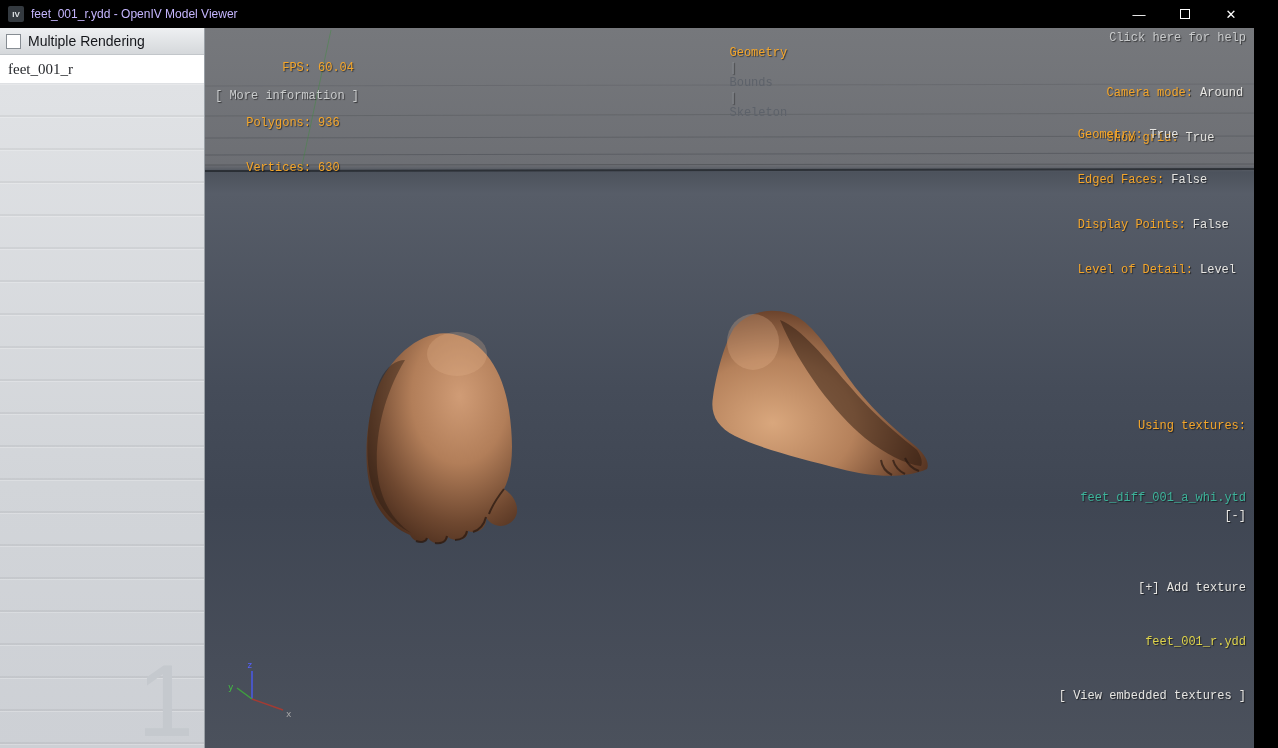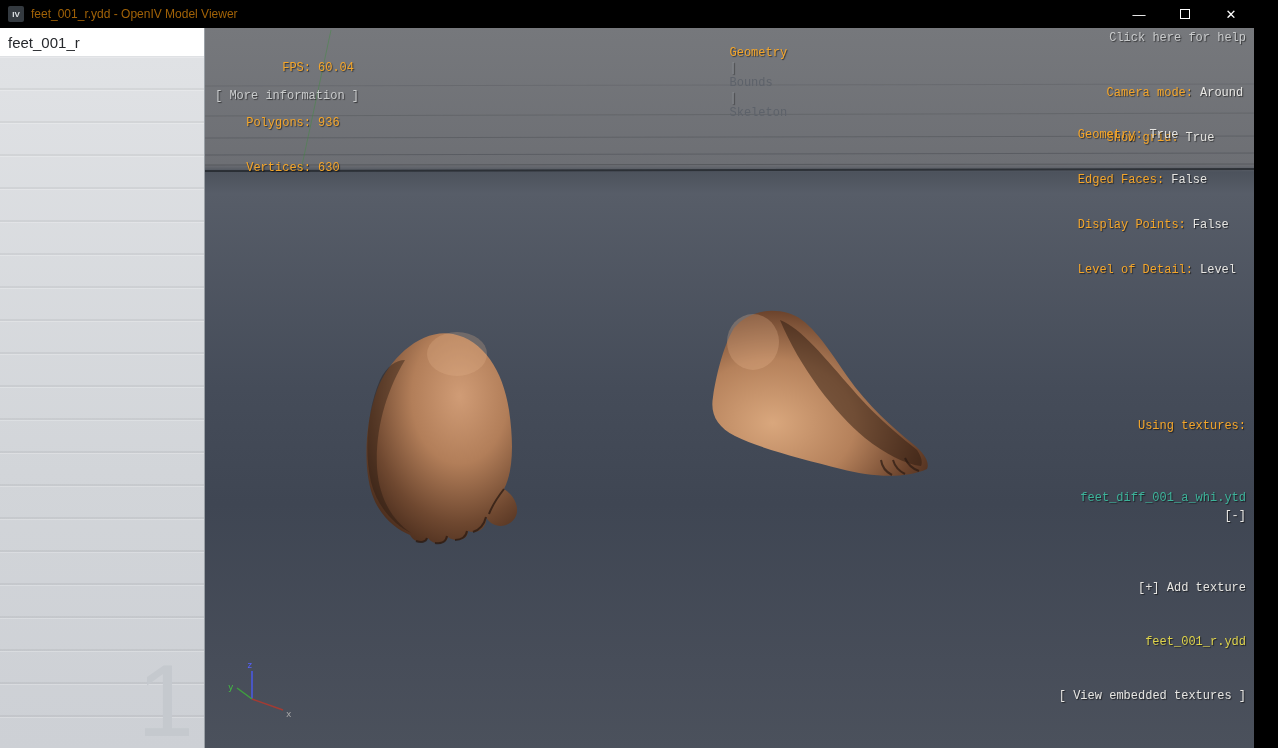--- a/index.html
+++ b/index.html
@@ -4,40 +4,40 @@
 <style>
   * { margin:0; padding:0; box-sizing:border-box; }
   html,body { width:1278px; height:748px; background:#000; }
   .window { width:1254px; height:748px; display:flex; flex-direction:column;
             font-family:"Liberation Sans", sans-serif; overflow:hidden; }
 
   
   .titlebar { height:28px; background:#000; display:flex; align-items:center; flex:0 0 28px; }
   .app-icon { width:16px; height:16px; margin:0 7px 0 8px; background:#343a40; border-radius:2px;
               color:#dfe3e6; font-size:8px; font-weight:bold; display:flex; align-items:center; justify-content:center; }
-  .win-title { color:#a16207; font-size:12px; }
+  .win-title { color:#c4b5fd; font-size:12px; }
   .win-controls { margin-left:auto; display:flex; height:100%; }
   .win-btn { width:46px; height:100%; display:flex; align-items:center; justify-content:center;
              color:#ffffff; font-size:13px; }
   .max-box { width:10px; height:10px; border:1px solid #ffffff; }
 
   
   .body { flex:1; display:flex; min-height:0; }
 
   
   .sidebar { width:205px; flex:0 0 205px; position:relative; display:flex; flex-direction:column;
              background:linear-gradient(180deg,#e3e5e8 0%, #d7dade 40%, #cfd2d7 100%);
              border-right:1px solid #9aa0a6; }
   .mr-row { height:27px; display:flex; align-items:center; gap:7px; padding:0 6px;
             background:linear-gradient(180deg,#eef0f2,#d5d8db); border-bottom:1px solid #c2c6ca; }
   .checkbox { width:15px; height:15px; background:#ffffff; border:1px solid #878d93; flex:0 0 15px; }
   .mr-label { font-size:14px; color:#14161a; }
   .model-list { }
   .list-item { height:29px; display:flex; align-items:center; padding-left:8px;
-               background:#ffffff; font-size:15px; color:#26282c; border-bottom:1px solid #dfe1e4; }
+               background:#ffffff; font-size:15px; color:#26282c; border-bottom:1px solid #dfe1e4;font-family:Liberation Serif, serif; }
   .sidebar-fill { flex:1;
       background:
         repeating-linear-gradient(180deg, rgba(255,255,255,0.22) 0 1px, rgba(0,0,0,0) 1px 31px, rgba(0,0,0,0.05) 31px 33px),
         linear-gradient(180deg,#e0e2e5 0%, #d2d5d9 60%, #cdd0d5 100%); }
   .page-number { position:absolute; right:10px; bottom:-4px; font-size:102px; line-height:1;
                  color:#c5c9ce; font-weight:400; }
 
   
   .viewport { position:relative; flex:1; overflow:hidden;
       background:linear-gradient(180deg,
@@ -93,20 +93,24 @@
         </div>
       <div class="win-btn">
           <span>✕</span>
         </div>
     </div>
   </div>
 
   <div class="body">
 
     <div class="sidebar">
+      <div class="mr-row">
+        <span class="checkbox"></span>
+        <span class="mr-label">Multiple Rendering</span>
+      </div>
       <div class="model-list">
         <div class="list-item">feet_001_r</div>
       </div>
       <div class="sidebar-fill"></div>
       <div class="page-number">1</div>
     </div>
 
     <div class="viewport">
 
       <svg class="scene" width="1073" height="720" viewBox="0 0 1073 720">

